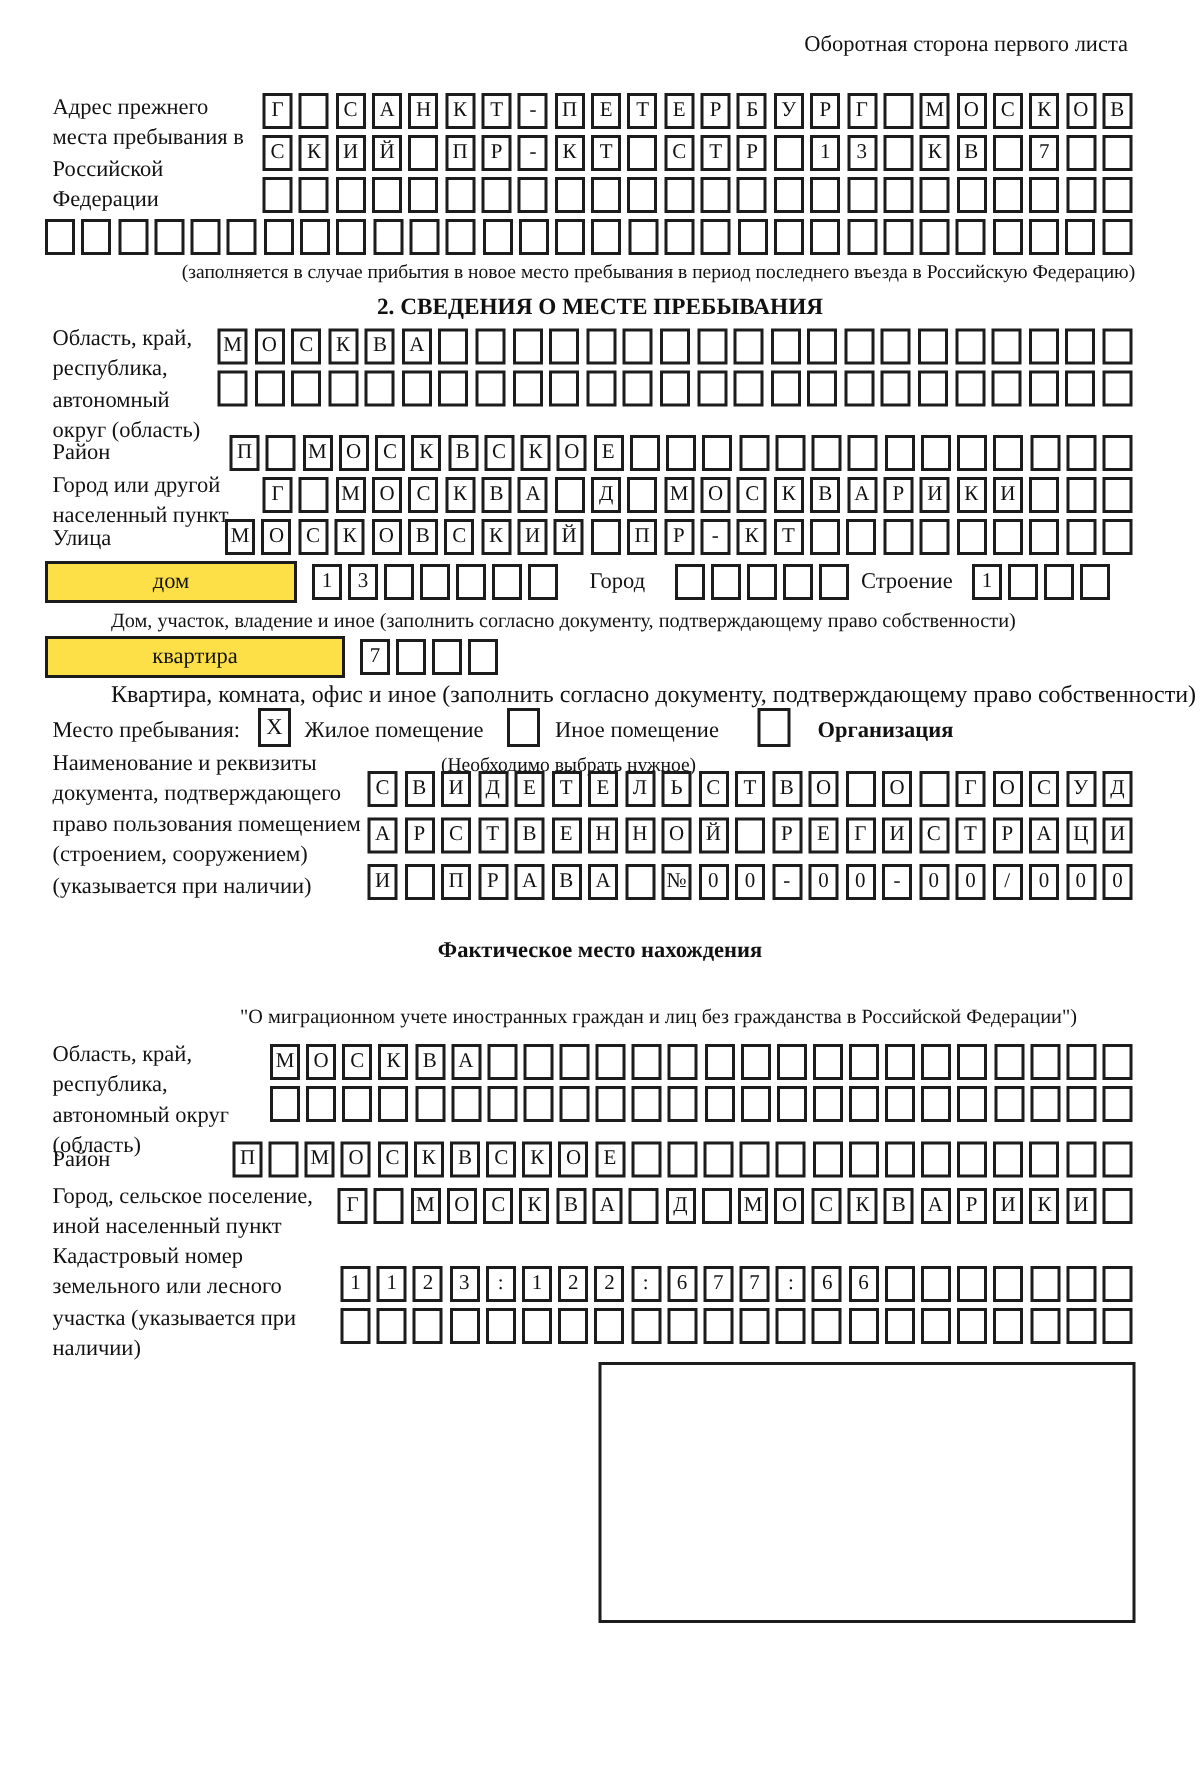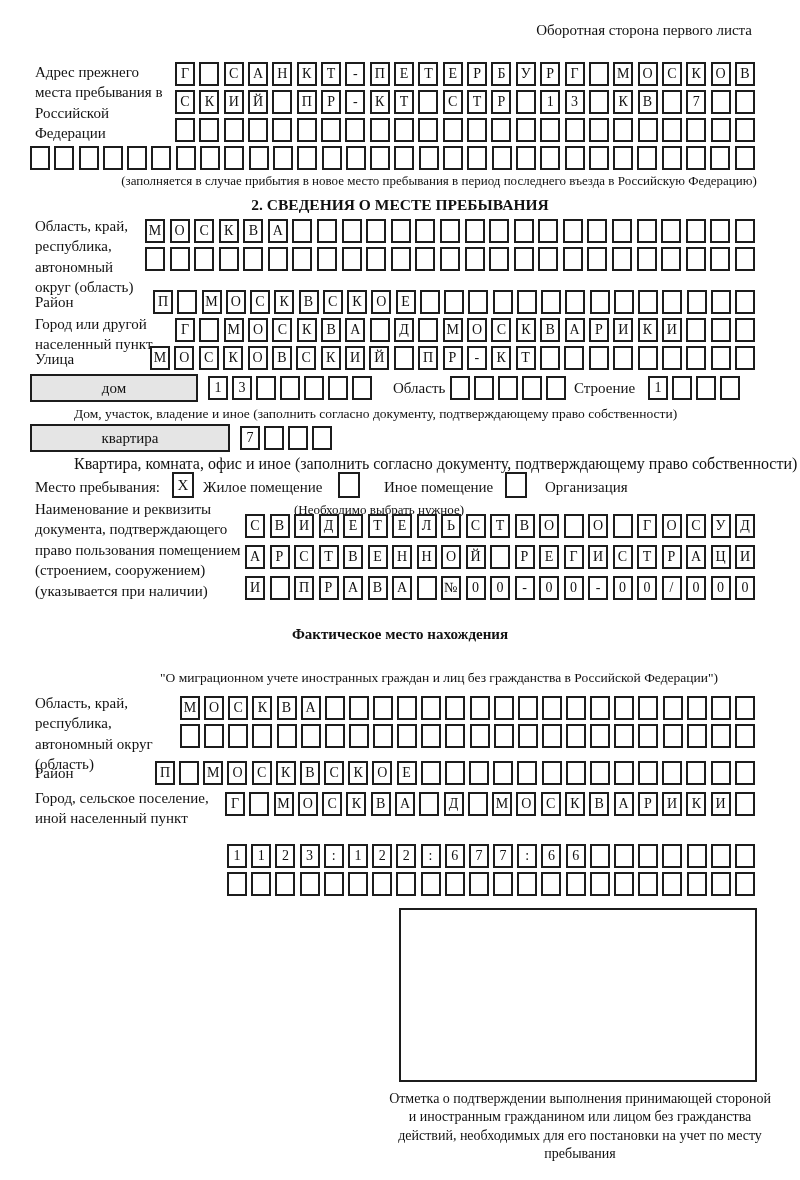--- a/index.html
+++ b/index.html
@@ -13,21 +13,21 @@
   .center { text-align:center; }
   .bold { font-weight:bold; }
   .cellrow { display:flex; justify-content:space-between; }
   .cell {
     width:20px; height:24px; box-sizing:border-box;
     border:2px solid #1c1c1c; background:#fff;
     display:flex; align-items:center; justify-content:center;
     font-size:14px; font-family:"Liberation Serif", serif;
   }
   .bigbox {
-    box-sizing:border-box; border:2px solid #1c1c1c; background:#e5e5e5;
+    box-sizing:border-box; border:2px solid #1c1c1c; background:#fde047;
     display:flex; align-items:center; justify-content:center; font-size:15px;
   }
   .checkbox {
     width:22px; height:26px; box-sizing:border-box; border:2px solid #1c1c1c;
     display:flex; align-items:center; justify-content:center; font-size:15px;
   }
   .stamp { box-sizing:border-box; border:2px solid #1c1c1c; background:#fff; }
 </style>
 </head>
 <body>
@@ -296,21 +296,21 @@
   <div class="abs bigbox" style="left:30px; top:374px; width:168px; height:28px;">дом</div>
   <div class="abs cellrow" style="left:208px; top:376px; width:164px;">
       <div class="cell">1</div>
       <div class="cell">3</div>
       <div class="cell"></div>
       <div class="cell"></div>
       <div class="cell"></div>
       <div class="cell"></div>
       <div class="cell"></div>
     </div>
-  <div class="abs lbl" style="left:393px; top:378px;">Область</div>
+  <div class="abs lbl" style="left:393px; top:378px;">Город</div>
   <div class="abs cellrow" style="left:450px; top:376px; width:116px;">
       <div class="cell"></div>
       <div class="cell"></div>
       <div class="cell"></div>
       <div class="cell"></div>
       <div class="cell"></div>
     </div>
   <div class="abs lbl" style="left:574px; top:378px;text-align:right;">Строение</div>
   <div class="abs cellrow" style="left:648px; top:376px; width:92px;">
       <div class="cell">1</div>
@@ -326,23 +326,23 @@
       <div class="cell"></div>
       <div class="cell"></div>
       <div class="cell"></div>
     </div>
   <div class="abs note" style="left:35px; top:455px; font-size:16px;">Квартира, комната, офис и иное (заполнить согласно документу, подтверждающему право собственности)</div>
 
   <div class="abs lbl" style="left:35px; top:477px;">Место пребывания:</div>
   <div class="abs checkbox" style="left:172px; top:472px;">X</div>
   <div class="abs lbl" style="left:203px; top:477px;">Жилое помещение</div>
   <div class="abs checkbox" style="left:338px; top:472px;"></div>
-  <div class="abs lbl" style="left:370px; top:477px;margin-left:14px;">Иное помещение</div>
+  <div class="abs lbl" style="left:370px; top:477px;">Иное помещение</div>
   <div class="abs checkbox" style="left:505px; top:472px;"></div>
-  <div class="abs lbl" style="left:545px; top:477px;">Организация</div>
+  <div class="abs lbl" style="left:545px; top:477px;font-weight:bold;">Организация</div>
   <div class="abs note center" style="left:180px; top:502px; width:320px;">(Необходимо выбрать нужное)</div>
 
   <div class="abs lbl" style="left:35px; top:499px; width:215px;">Наименование и реквизиты документа, подтверждающего право пользования помещением (строением, сооружением) (указывается при наличии)</div>
   <div class="abs cellrow" style="left:245px; top:514px; width:510px;">
       <div class="cell">С</div>
       <div class="cell">В</div>
       <div class="cell">И</div>
       <div class="cell">Д</div>
       <div class="cell">Е</div>
       <div class="cell">Т</div>
@@ -514,20 +514,21 @@
       <div class="cell">К</div>
       <div class="cell">В</div>
       <div class="cell">А</div>
       <div class="cell">Р</div>
       <div class="cell">И</div>
       <div class="cell">К</div>
       <div class="cell">И</div>
       <div class="cell"></div>
     </div>
 
+  <div class="abs lbl" style="left:35px; top:828px; width:180px;">Кадастровый номер земельного или лесного участка (указывается при наличии)</div>
   <div class="abs cellrow" style="left:227px; top:844px; width:528px;">
       <div class="cell">1</div>
       <div class="cell">1</div>
       <div class="cell">2</div>
       <div class="cell">3</div>
       <div class="cell">:</div>
       <div class="cell">1</div>
       <div class="cell">2</div>
       <div class="cell">2</div>
       <div class="cell">:</div>
@@ -564,15 +565,14 @@
       <div class="cell"></div>
       <div class="cell"></div>
       <div class="cell"></div>
       <div class="cell"></div>
       <div class="cell"></div>
       <div class="cell"></div>
       <div class="cell"></div>
     </div>
 
   <div class="abs stamp" style="left:399px; top:908px; width:358px; height:174px;"></div>
-  <div class="abs center" style="left:385px; top:1090px; width:390px; font-size:14px; line-height:1.32;">Отметка о подтверждении выполнения принимающей стороной и иностранным гражданином или лицом без гражданства действий, необходимых для его постановки на учет по месту пребывания</div>
 
 </div>
 
 </body></html>

